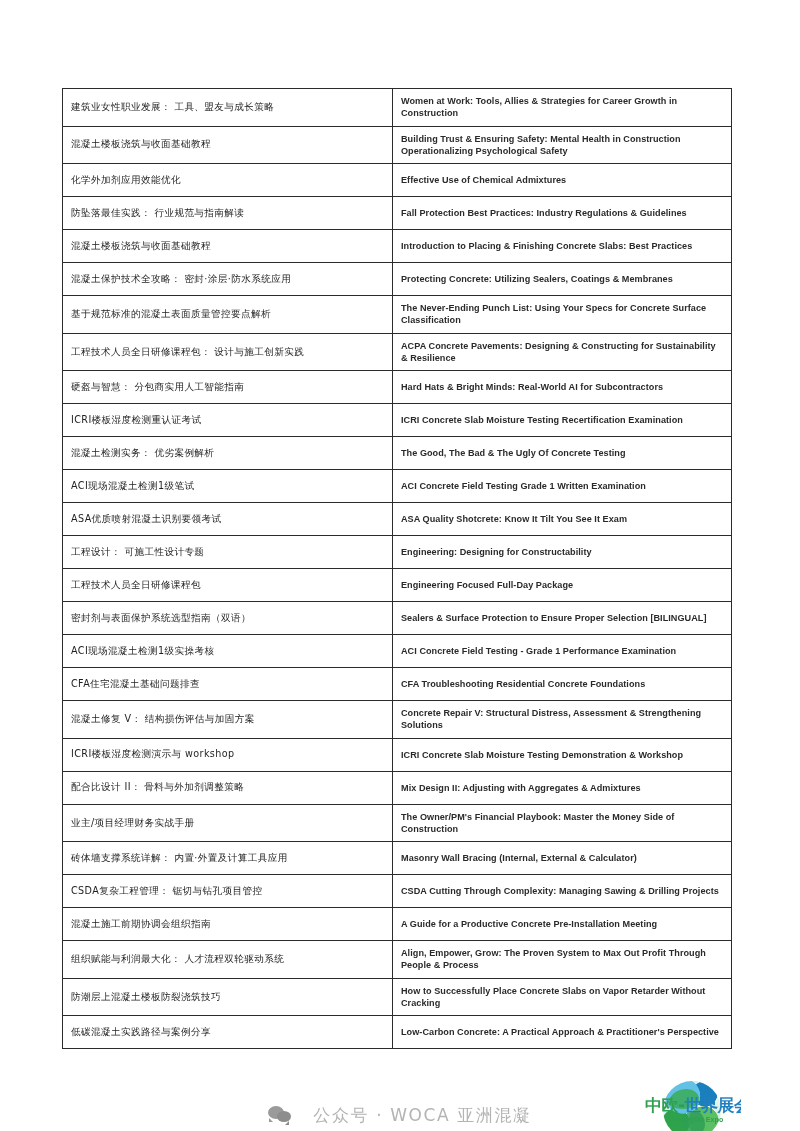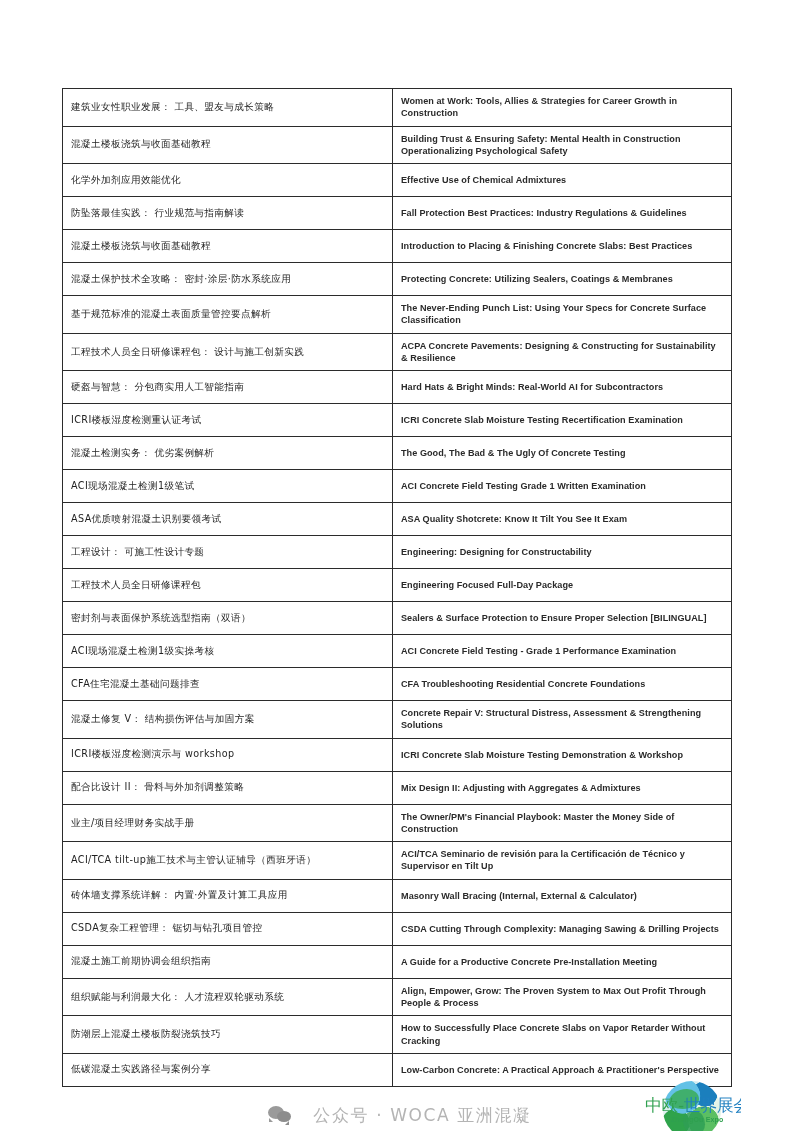--- a/index.html
+++ b/index.html
@@ -168,21 +168,21 @@
   .logo-band {
     position: absolute;
     left: 0;
     top: 18px;
     width: 96px;
     text-align: left;
   }
   .logo-cn {
     font-family: "DejaVu Sans", "Liberation Sans", sans-serif;
     font-size: 17px;
-    font-weight: normal;
+    font-weight: bold;
     line-height: 1;
     letter-spacing: -0.5px;
     background: linear-gradient(90deg, #2fa04f 0%, #2fa04f 38%, #1f7fc0 46%, #1f7fc0 100%);
     -webkit-background-clip: text;
     background-clip: text;
     color: transparent;
     white-space: nowrap;
     text-shadow: 0 0 0 rgba(0,0,0,0);
   }
   .logo-en {
@@ -288,24 +288,20 @@
           <td><span class="en-text">ICRI Concrete Slab Moisture Testing Demonstration &amp; Workshop</span></td>
         </tr>
         <tr class="short">
           <td><span class="cn-text">配合比设计 II： 骨料与外加剂调整策略</span></td>
           <td><span class="en-text">Mix Design II: Adjusting with Aggregates &amp; Admixtures</span></td>
         </tr>
         <tr class="tall">
           <td><span class="cn-text">业主/项目经理财务实战手册</span></td>
           <td><span class="en-text">The Owner/PM's Financial Playbook: Master the Money Side of Construction</span></td>
         </tr>
-        <tr class="tall">
-          <td><span class="cn-text">ACI/TCA tilt-up施工技术与主管认证辅导（西班牙语）</span></td>
-          <td><span class="en-text">ACI/TCA Seminario de revisión para la Certificación de Técnico y Supervisor en Tilt Up</span></td>
-        </tr>
         <tr class="short">
           <td><span class="cn-text">砖体墙支撑系统详解： 内置·外置及计算工具应用</span></td>
           <td><span class="en-text">Masonry Wall Bracing (Internal, External &amp; Calculator)</span></td>
         </tr>
         <tr class="short">
           <td><span class="cn-text">CSDA复杂工程管理： 锯切与钻孔项目管控</span></td>
           <td><span class="en-text">CSDA Cutting Through Complexity: Managing Sawing &amp; Drilling Projects</span></td>
         </tr>
         <tr class="short">
           <td><span class="cn-text">混凝土施工前期协调会组织指南</span></td>

